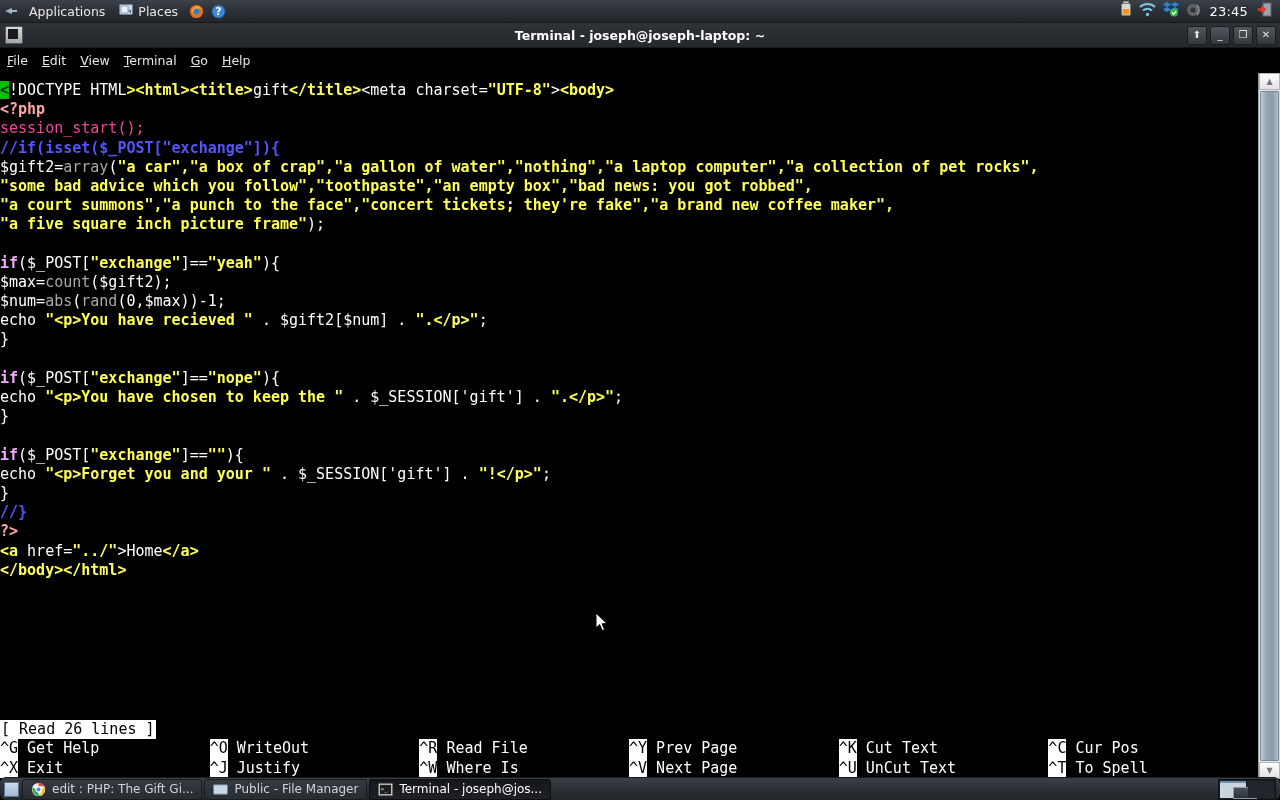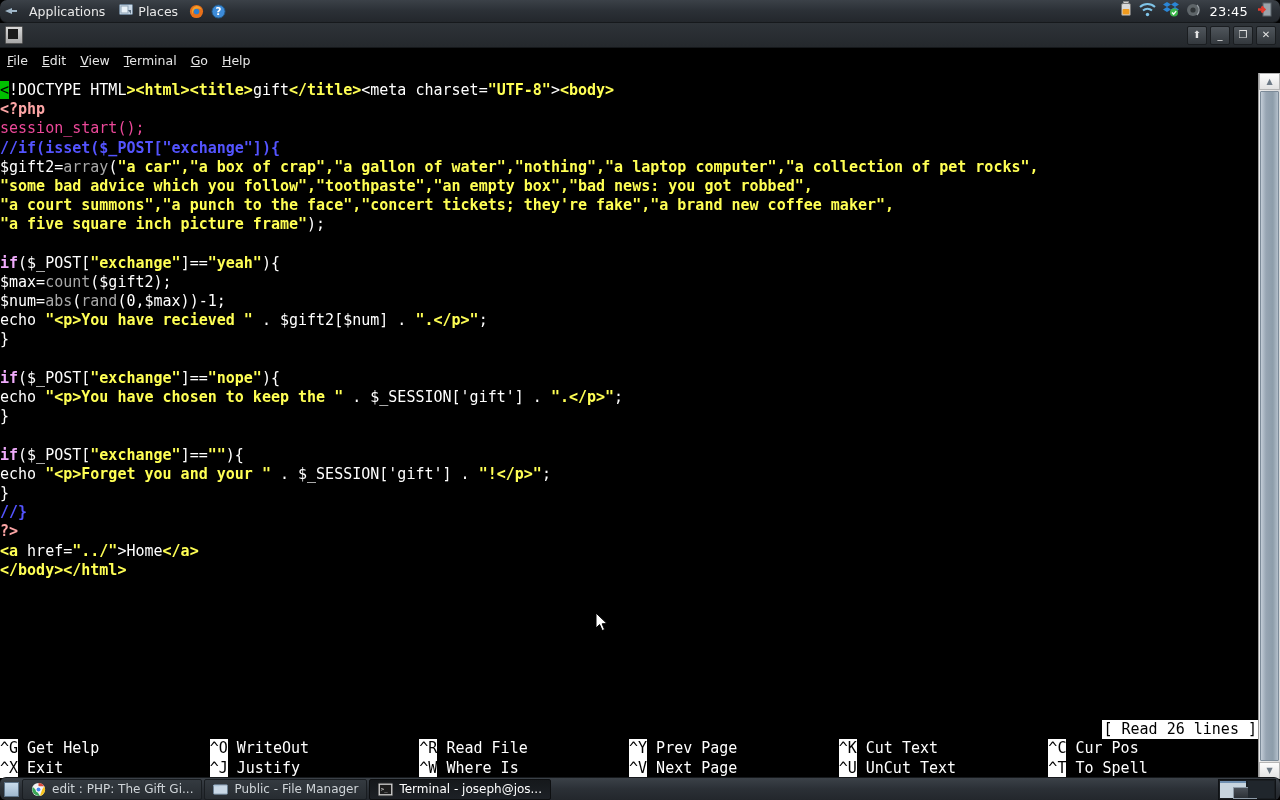--- a/index.html
+++ b/index.html
@@ -24,21 +24,20 @@
     position: absolute;
     top: 0; left: 0;
     width: 1280px;
     height: 23px;
     background: linear-gradient(to bottom, #3b4148 0%, #2b3036 50%, #23272c 100%);
     border-bottom: 1px solid #16191c;
     display: flex;
     align-items: center;
     box-sizing: border-box;
     font-family: "DejaVu Sans", sans-serif;
-    border-radius: 7px;
   }
   .panel-menu {
     display: flex;
     align-items: center;
     gap: 5px;
     padding: 0 7px;
     height: 23px;
     color: #e8e8e8;
     font-size: 12.5px;
     cursor: default;
@@ -194,21 +193,21 @@
     background: #00c000;
     color: #000000;
   }
 
   #nano-status-wrap {
     position: absolute;
     left: 0; right: 22px;
     bottom: 40px;
     height: 19px;
     display: flex;
-    justify-content: flex-end;
+    justify-content: flex-start;
     align-items: center;
   }
   #nano-status {
     background: #ffffff;
     color: #000000;
     font-family: "DejaVu Sans Mono", monospace;
     font-size: 15px;
     line-height: 19px;
     padding: 0 1px;
     white-space: pre;
@@ -435,20 +434,21 @@
           <path d="M1 7.5 L7 7.5 M4.5 4.5 L7.5 7.5 L4.5 10.5" stroke="#e23b2e" stroke-width="2.4" fill="none"></path>
         </svg>
       </span>
     </div>
   </div>
 
   <div id="term-window">
 
     <div id="titlebar">
       <span id="titlebar-icon"></span>
+      <span id="titlebar-title">Terminal - joseph@joseph-laptop: ~</span>
       <div id="titlebar-buttons">
         <div class="tb-btn">⬆</div>
         <div class="tb-btn">_</div>
         <div class="tb-btn">❐</div>
         <div class="tb-btn">✕</div>
       </div>
     </div>
 
     <div id="menubar">
         <div class="menu-item"><u>F</u>ile</div>

